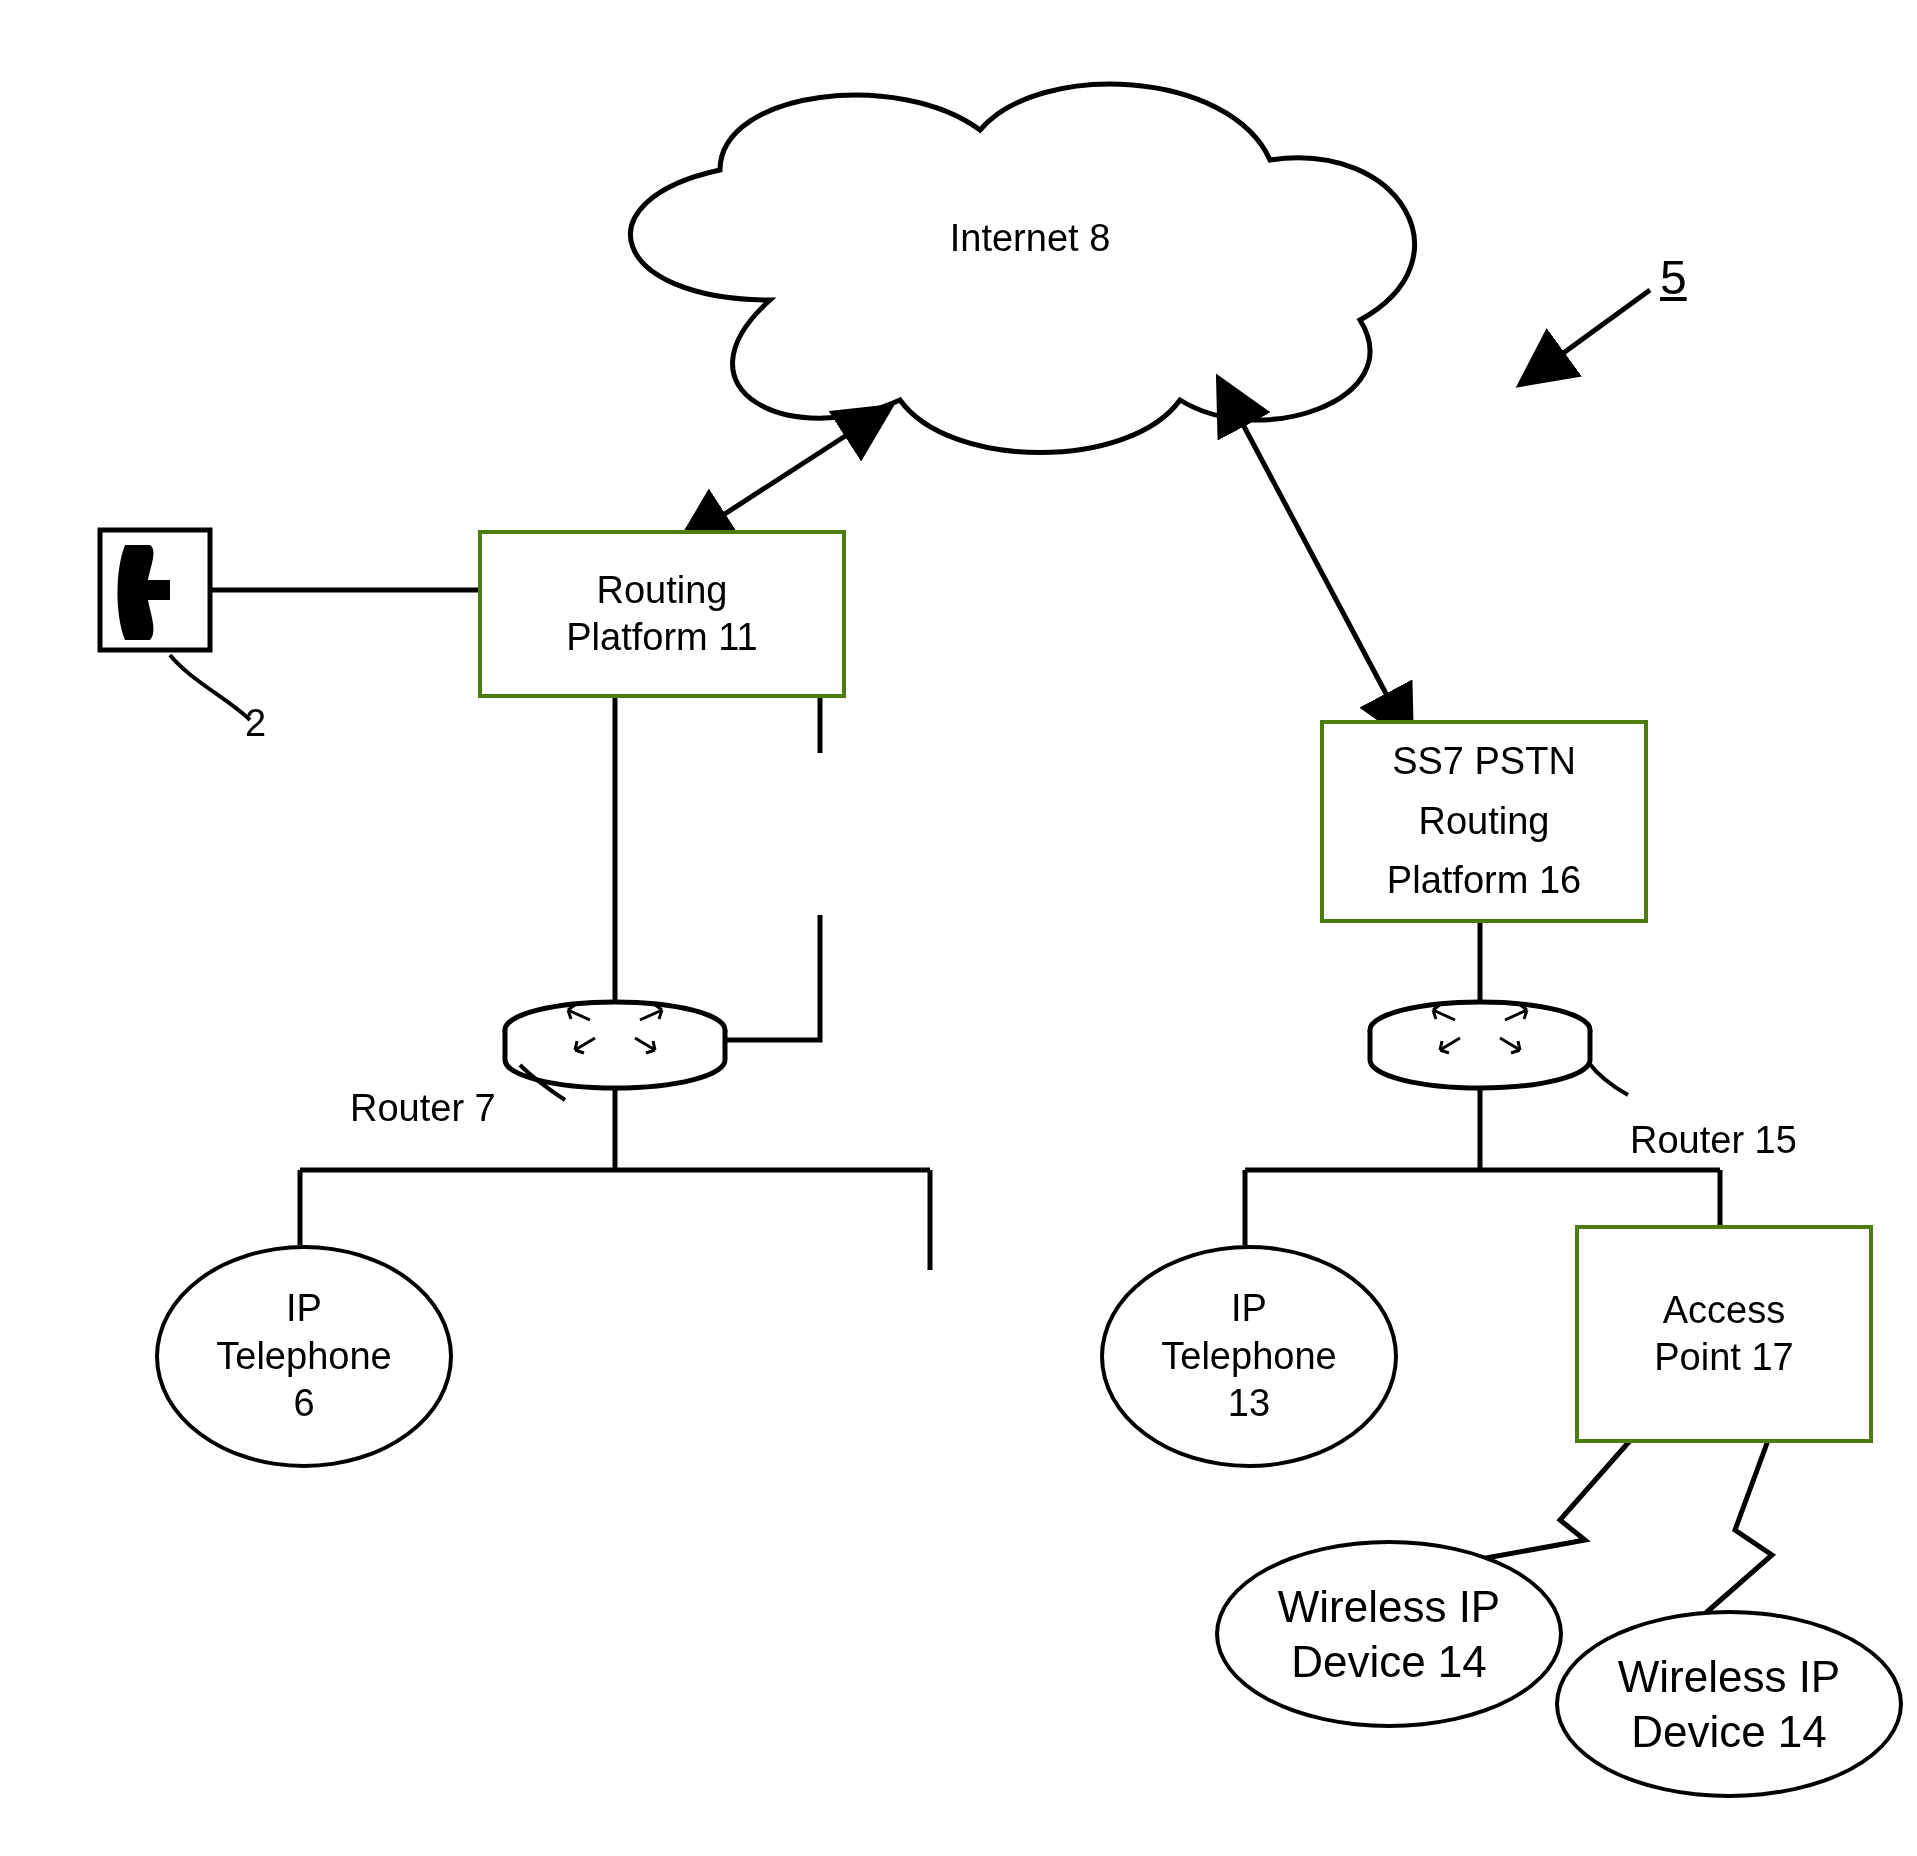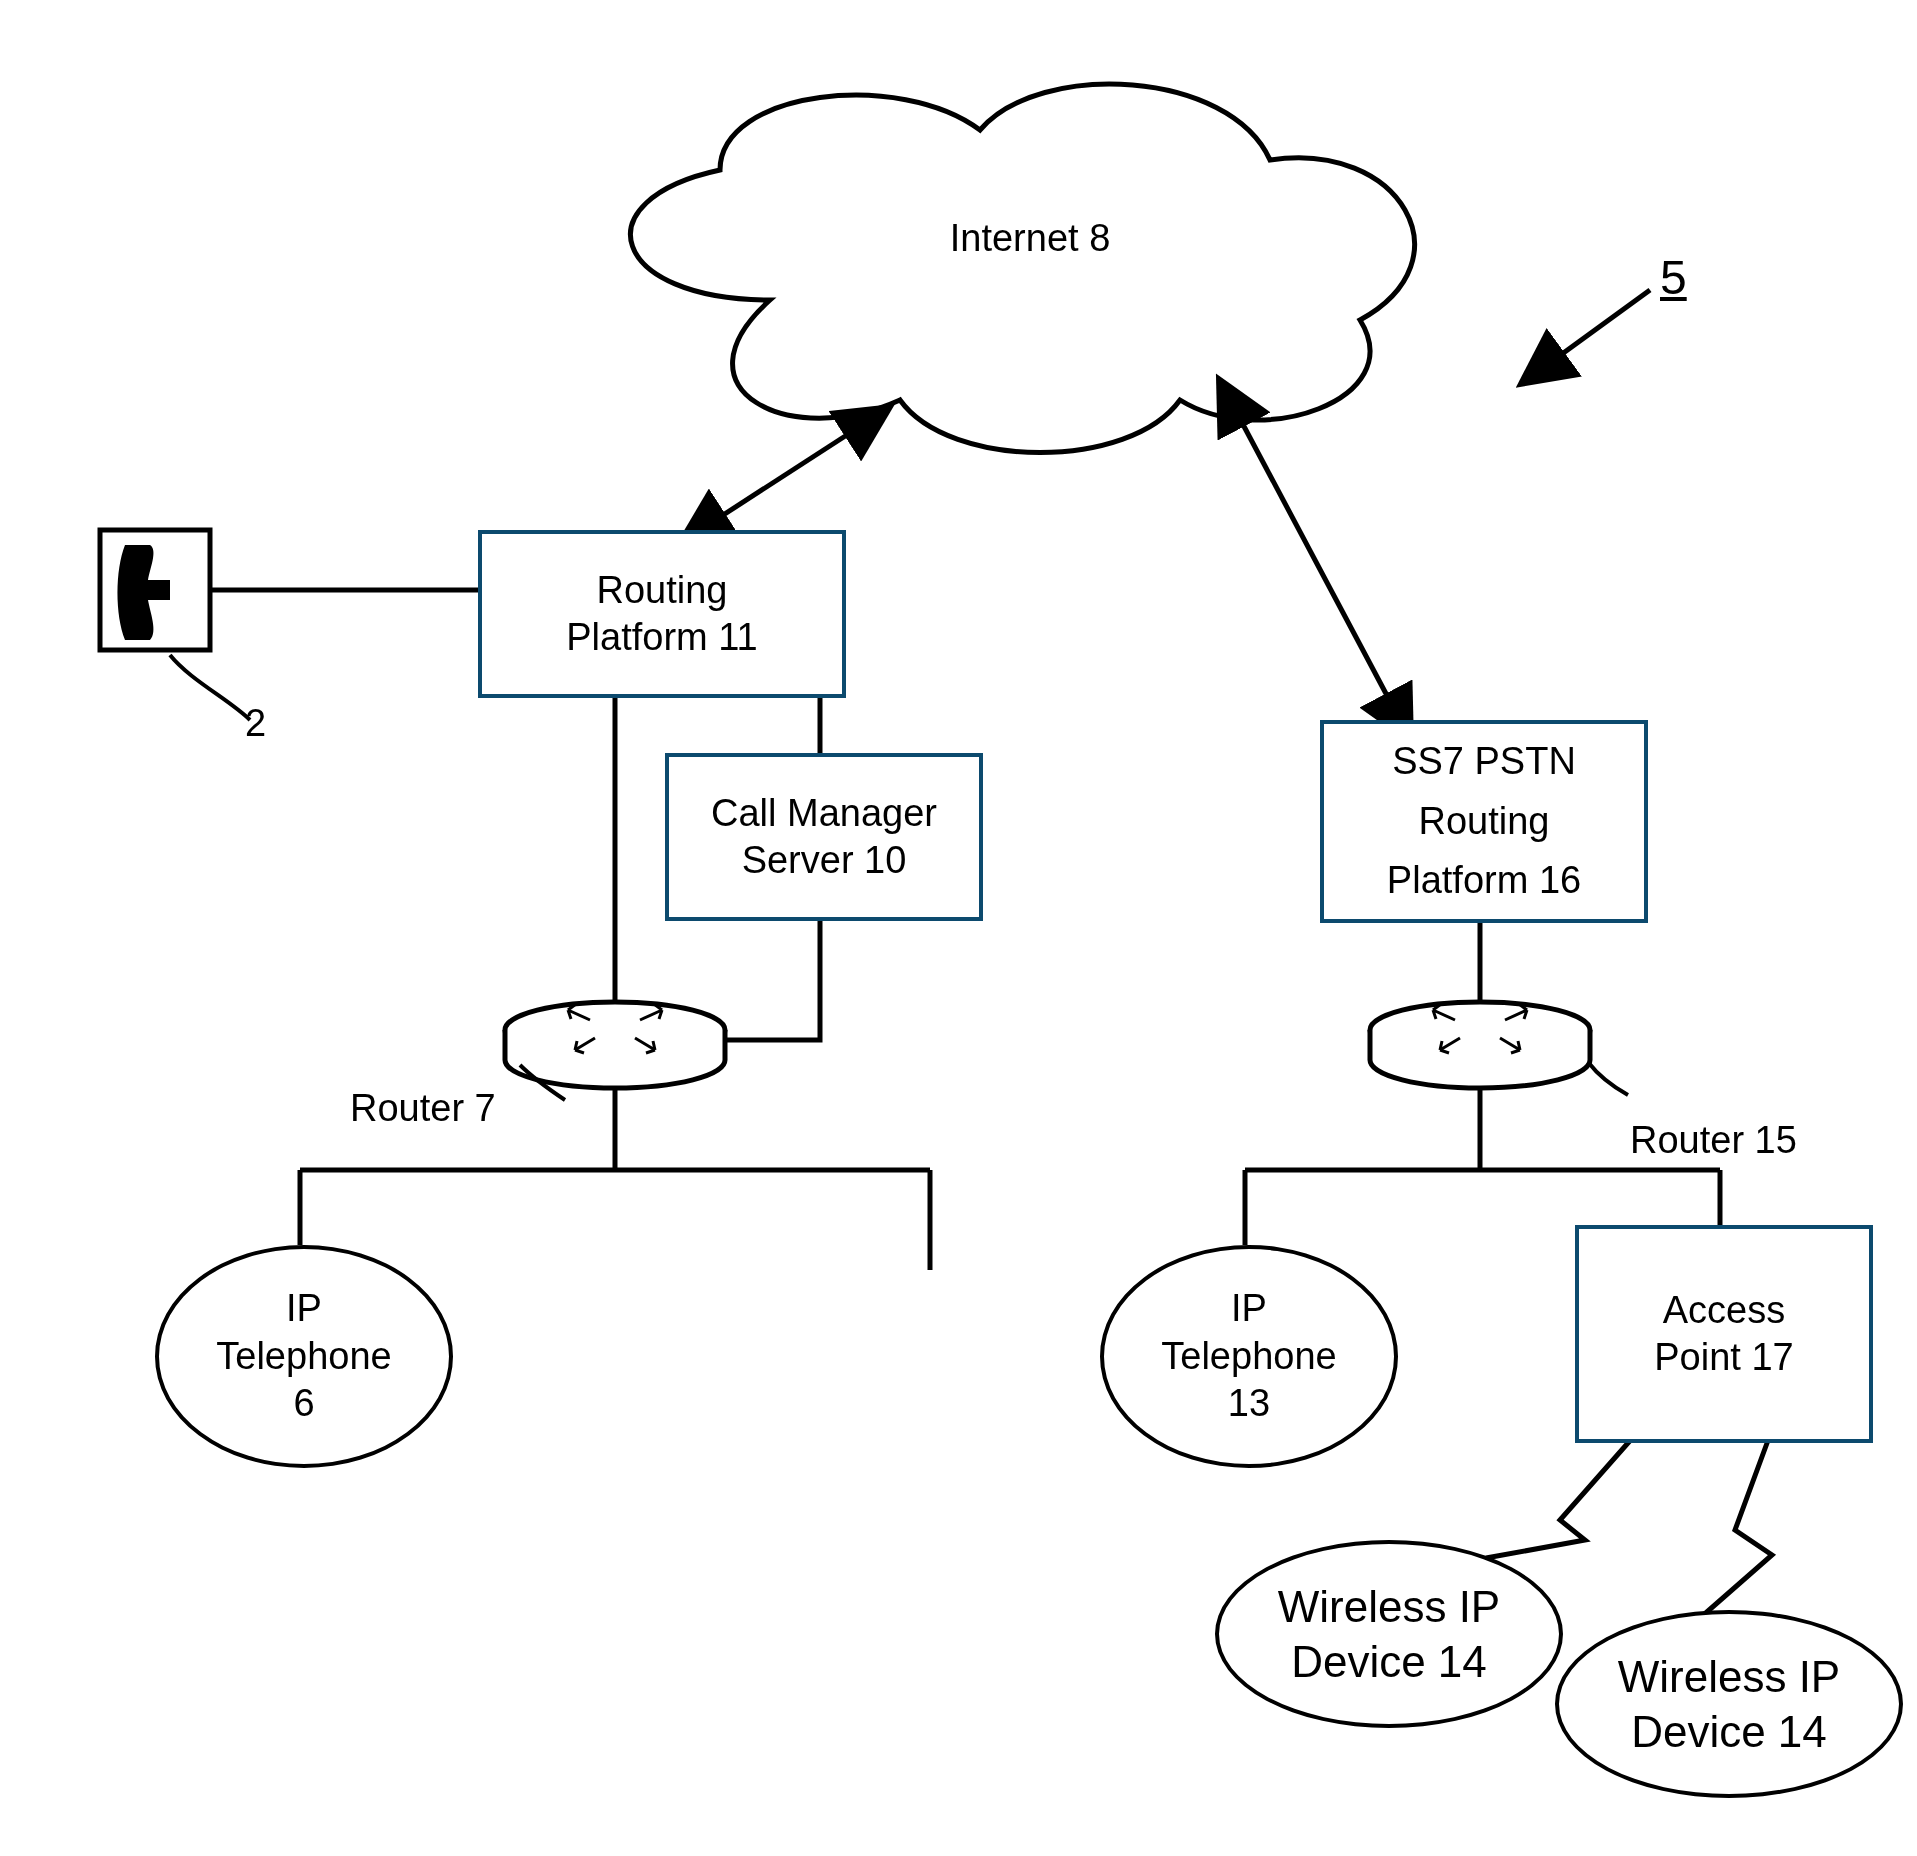--- a/index.html
+++ b/index.html
@@ -11,21 +11,21 @@
     font-family: Arial, Helvetica, sans-serif;
     color: #000;
   }
   .stage {
     position: relative;
     width: 1917px;
     height: 1856px;
   }
   .abs { position: absolute; }
   .box {
-    border: 4px solid #0c4a6e;
+    border: 4px solid #4d7c0f;
     background: #fff;
     text-align: center;
     display: flex;
     flex-direction: column;
     justify-content: center;
     align-items: center;
   }
   .ellipse {
     border: 4px solid #000;
     background: #fff;
@@ -144,24 +144,20 @@
 
   <div class="abs lbl" style="left:900px; top:215px; width:260px;">Internet 8</div>
 
   <div class="abs box" style="left:478px; top:530px; width:360px; height:160px;">
     <span class="lbl">Routing</span>
     <span class="lbl">Platform 11</span>
   </div>
 
   <div class="abs lbl" style="left:245px; top:700px;">2</div>
 
-  <div class="abs box" style="left:665px; top:753px; width:310px; height:160px;">
-    <span class="lbl">Call Manager</span>
-    <span class="lbl">Server 10</span>
-  </div>
 
   <div class="abs lbl" style="left:350px; top:1085px;">Router 7</div>
 
   <div class="abs ellipse" style="left:155px; top:1245px; width:290px; height:215px;">
     <span class="lbl">IP</span>
     <span class="lbl">Telephone</span>
     <span class="lbl">6</span>
   </div>
 
 

